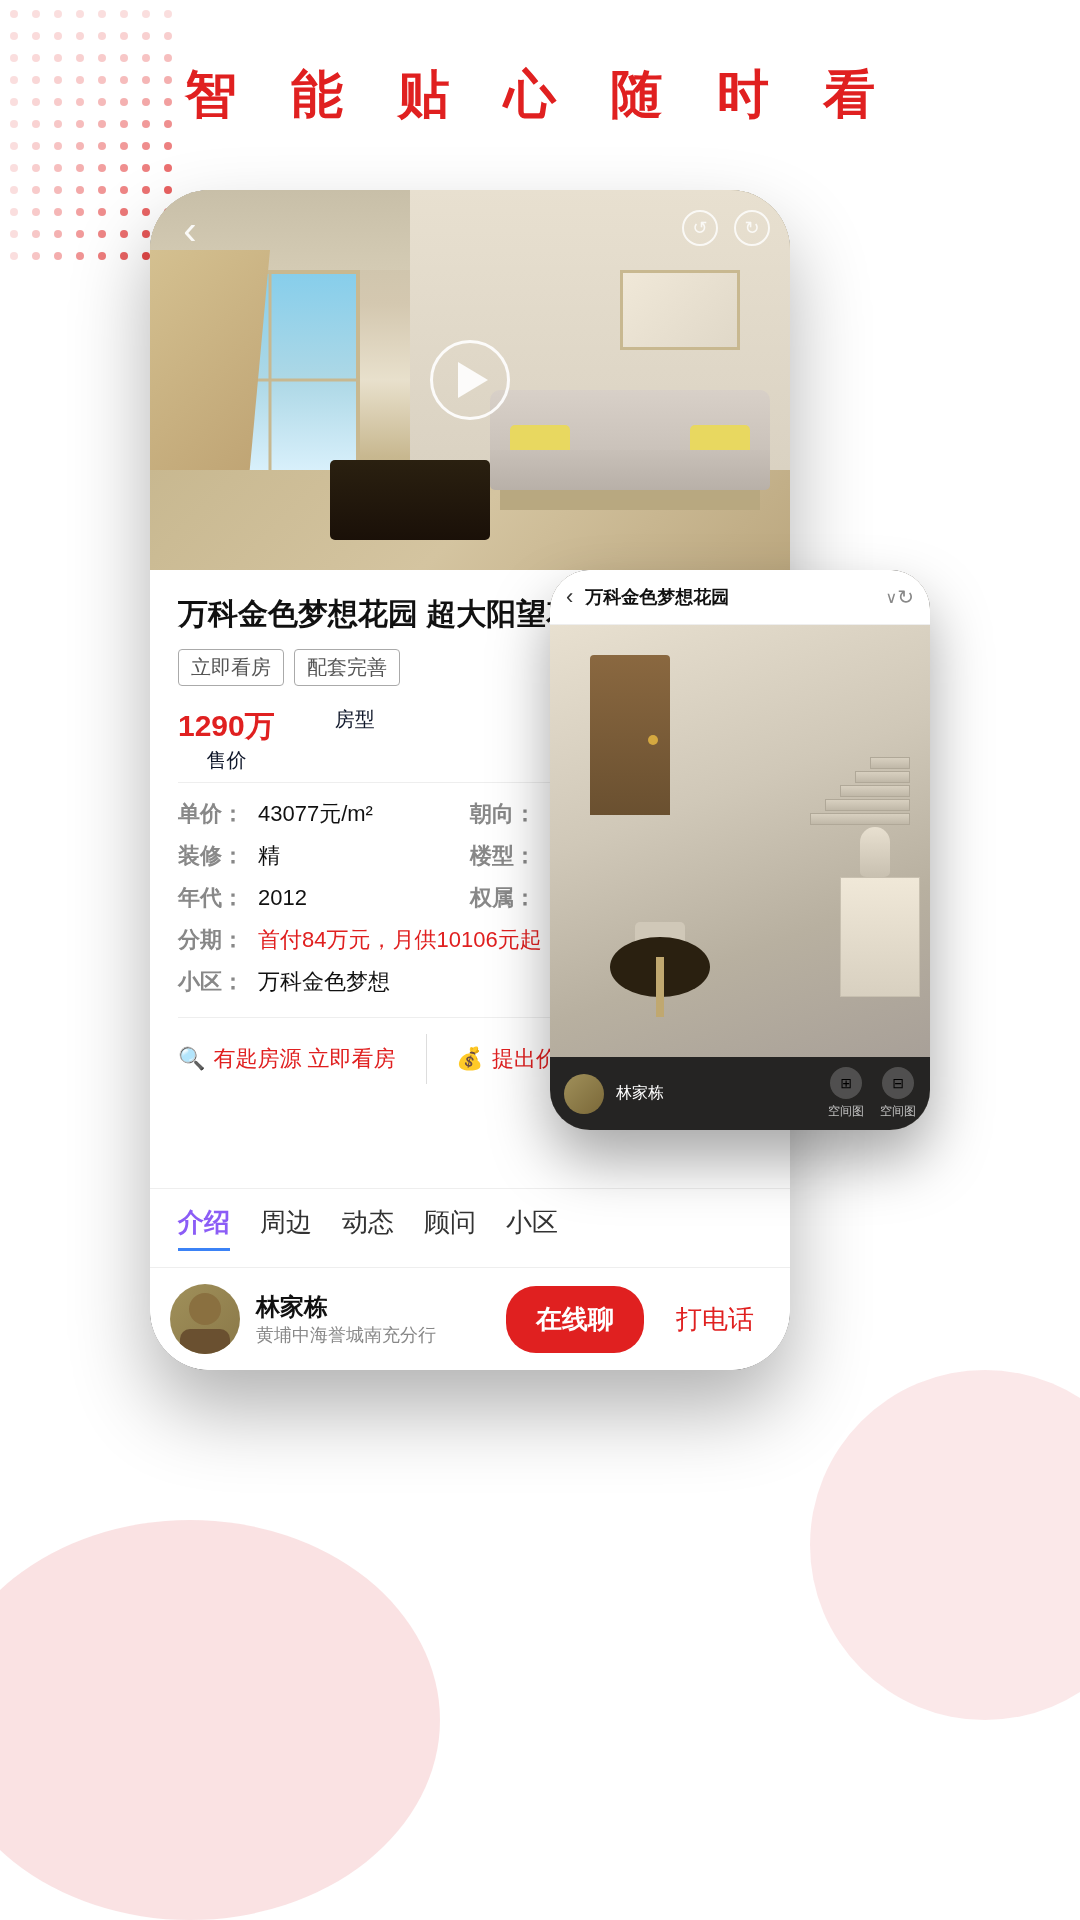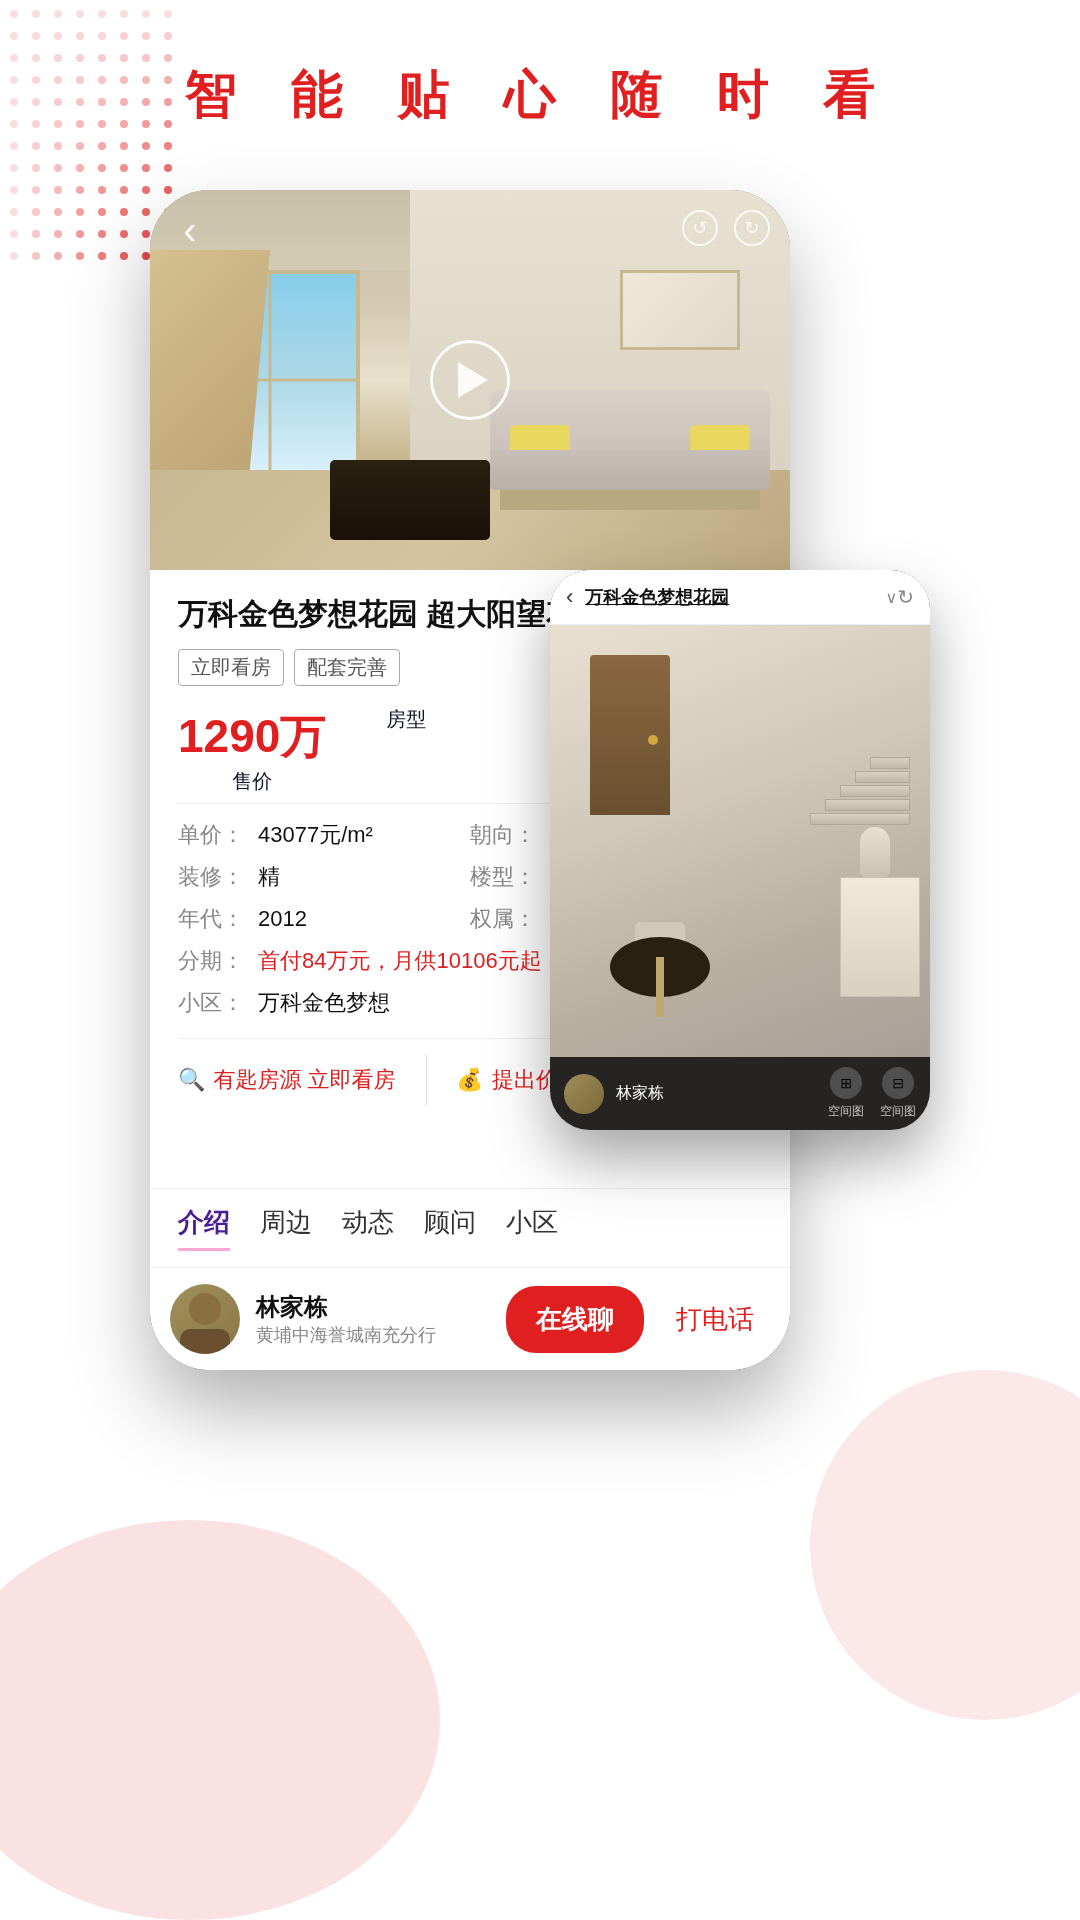--- a/index.html
+++ b/index.html
@@ -416,21 +416,21 @@
     }
 
     
     .price-row {
       display: flex;
       gap: 60px;
       margin-bottom: 8px;
     }
     .price-item {}
     .price-value {
-      font-size: 46px;
+      font-size: 30px;
       font-weight: 700;
       color: #e02020;
     }
     .price-label {
       font-size: 20px;
       color: #0f172a;
       text-align: center;
     }
 
     
@@ -443,20 +443,21 @@
       margin-bottom: 20px;
     }
     .detail-row {
       display: flex;
       align-items: center;
       font-size: 22px;
     }
     .detail-label {
       color: #888;
       width: 80px;
+      font-weight: bold;
     }
     .detail-value {
       color: #111;
       font-weight: 500;
     }
     .detail-value-red {
       color: #e02020;
     }
 
     
@@ -488,23 +489,23 @@
       padding: 16px 28px;
       border-top: 1px solid #eee;
       border-bottom: 1px solid #eee;
     }
     .nav-tab {
       font-size: 26px;
       color: #333;
       padding-bottom: 8px;
     }
     .nav-tab-active {
-      color: #4c1d95;
+      color: #8b5cf6;
       font-weight: 700;
-      border-bottom: 3px solid #f9a8d4;
+      border-bottom: 3px solid #3b82f6;
     }
 
     
     .agent-bar {
       display: flex;
       align-items: center;
       padding: 16px 20px;
       gap: 16px;
       background: #fff;
     }
@@ -580,21 +581,20 @@
     .small-back {
       font-size: 22px;
       color: #333;
       margin-right: 12px;
     }
     .small-title {
       font-size: 18px;
       font-weight: 600;
       color: #111;
       flex: 1;
-      text-decoration: underline;
     }
     .small-chevron {
       font-size: 16px;
       color: #888;
       margin-left: 4px;
     }
     .small-refresh {
       font-size: 20px;
       color: #888;
     }

